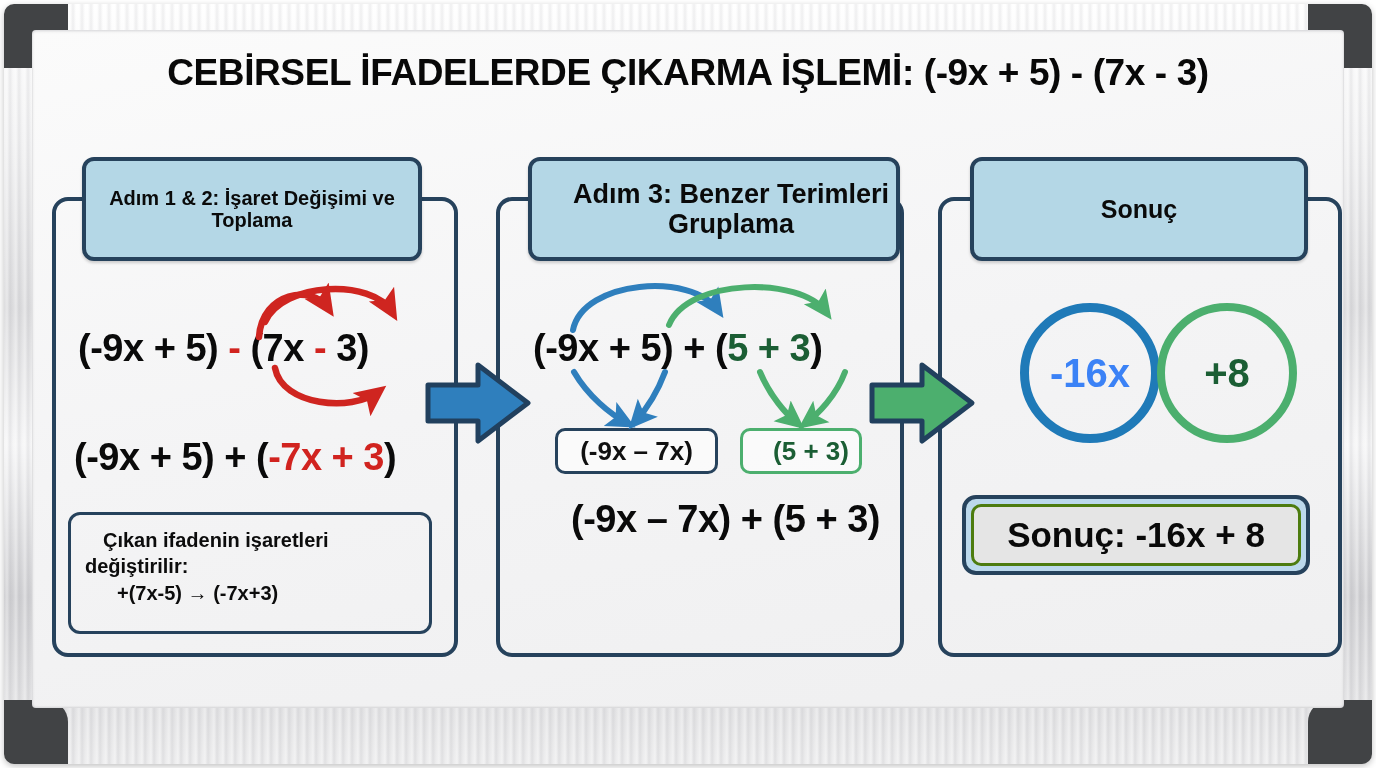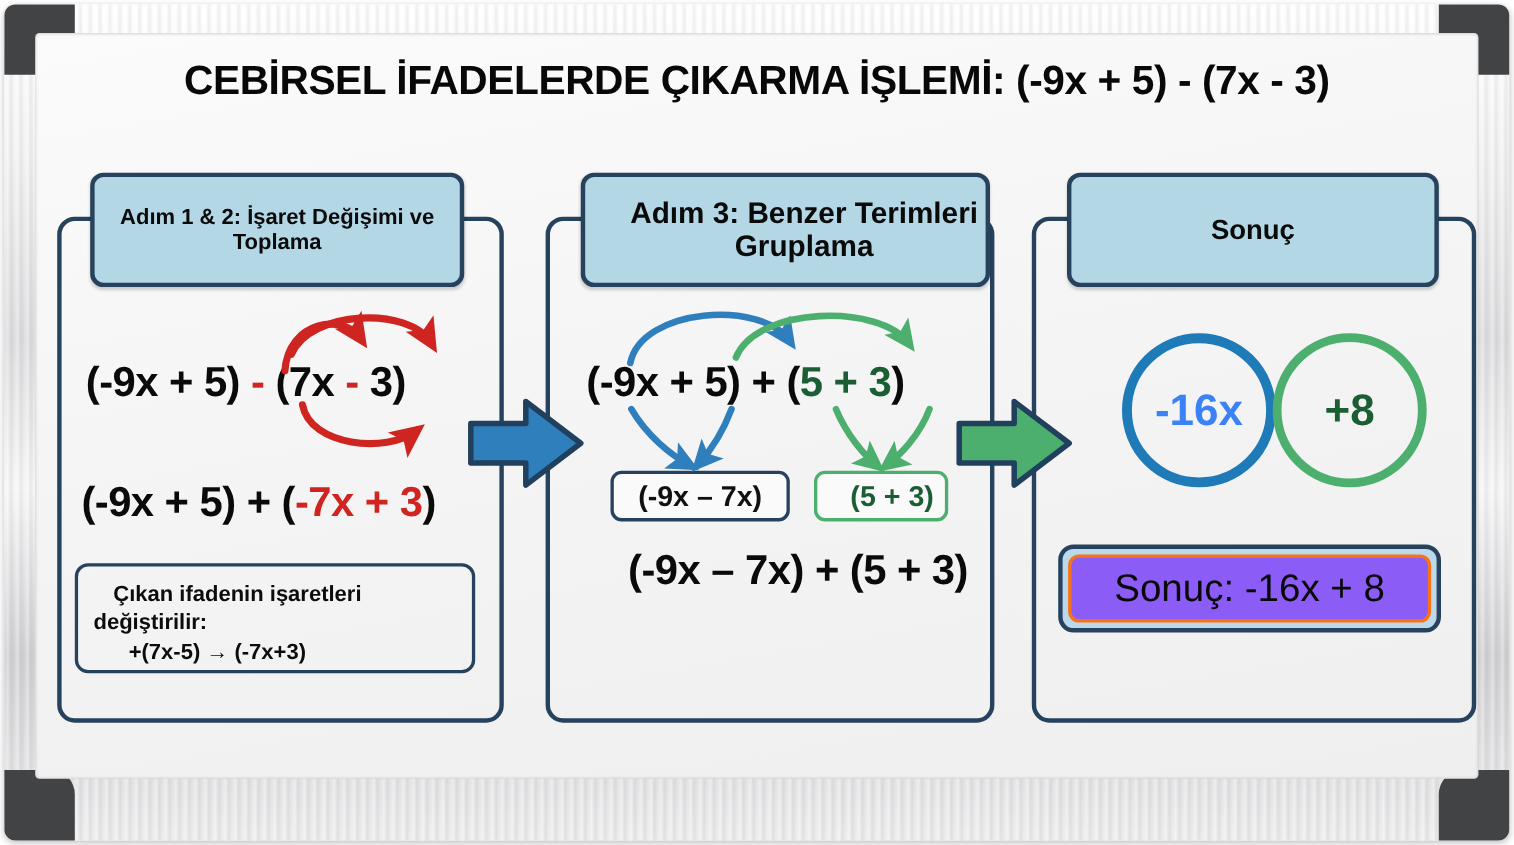--- a/index.html
+++ b/index.html
@@ -114,21 +114,21 @@
 
   #eq-1-top    { left: 78px;  top: 327px; }
   #eq-1-bottom { left: 74px;  top: 436px; }
   #eq-2-top    { left: 533px; top: 327px; }
   #eq-2-bottom { left: 534px; top: 498px; margin-left: 37px; }
 
   
   #note-box {
     position: absolute;
     left: 68px; top: 512px;
-    width: 364px; height: 100px;
+    width: 364px; height: 122px;
     border: 3px solid #26425c;
     border-radius: 12px;
     box-sizing: border-box;
     padding: 12px 14px 0 14px;
     font-size: 20px;
     font-weight: bold;
     color: #0c0c0c;
     line-height: 1.32;
   }
   #note-line-1 { text-indent: 18px; }
@@ -190,29 +190,29 @@
     left: 962px; top: 495px;
     width: 348px; height: 80px;
     border: 4px solid #26425c;
     border-radius: 14px;
     box-sizing: border-box;
     background: #bcd9ec;
     padding: 5px;
   }
   #result-box-inner {
     width: 100%; height: 100%;
-    border: 3px solid #f97316;
+    border: 3px solid #4d7c0f;
     border-radius: 10px;
     box-sizing: border-box;
-    background: #8b5cf6;
+    background: #e5e5e5;
     display: flex;
     align-items: center;
     justify-content: center;
     font-size: 35px;
-    font-weight: normal;
+    font-weight: bold;
     color: #090909;
     white-space: nowrap;
   }
 
   
   #arrow-layer {
     position: absolute;
     left: 0; top: 0;
     width: 1376px; height: 768px;
     pointer-events: none;

